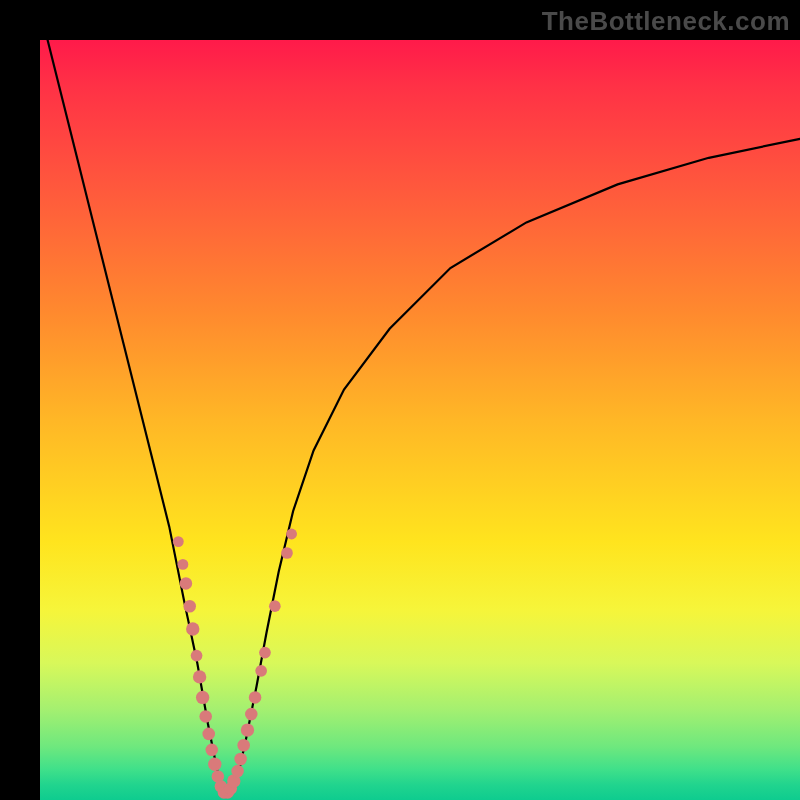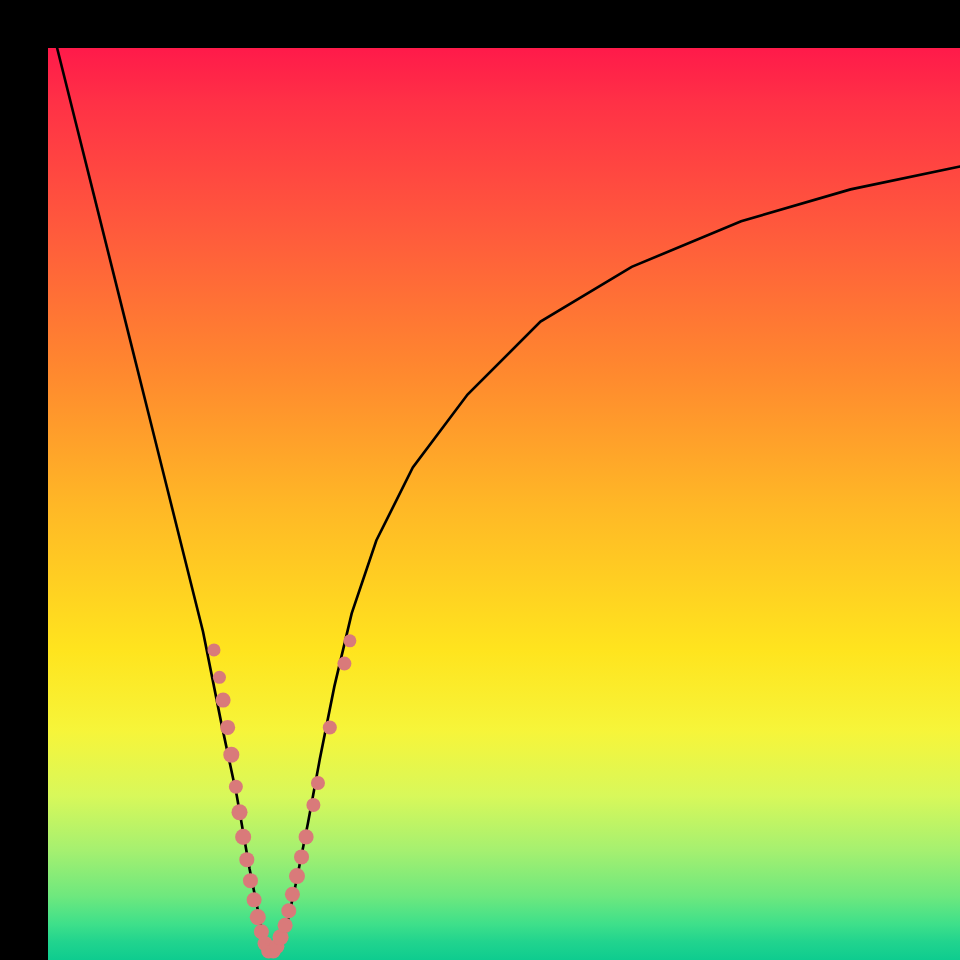--- a/index.html
+++ b/index.html
@@ -70,20 +70,21 @@
   .bead {
     fill: #d97a7a;
     stroke: none;
   }
 </style>
 </head>
 <body>
 
 <div class="frame">
 
+  <div class="credit">TheBottleneck.com</div>
 
   <div class="plot">
     <svg class="curve" viewBox="0 0 760 760">
       <path id="curve-path" class="line" d="M7.60 0.00 L22.80 60.80 L38.00 121.60 L53.20 182.40 L68.40 243.20 L83.60 304.00 L98.80 364.80 L114.00 425.60 L129.20 486.40 L144.40 562.40 L157.32 623.20 L167.96 684.00 L177.08 729.60 L183.92 755.44 L190.76 755.44 L197.60 737.20 L205.96 699.20 L216.60 646.00 L226.48 592.80 L238.64 532.00 L253.08 471.20 L273.60 410.40 L304.00 349.60 L349.60 288.80 L410.40 228.00 L486.40 182.40 L577.60 144.40 L668.80 117.80 L760.00 98.80"></path>
       <g id="beads">
           <circle cx="138.32" cy="501.60" r="5.43" class="bead"></circle>
           <circle cx="142.88" cy="524.40" r="5.43" class="bead"></circle>
           <circle cx="145.92" cy="543.40" r="6.27" class="bead"></circle>
           <circle cx="149.72" cy="566.20" r="6.27" class="bead"></circle>
           <circle cx="152.76" cy="589.00" r="6.69" class="bead"></circle>

